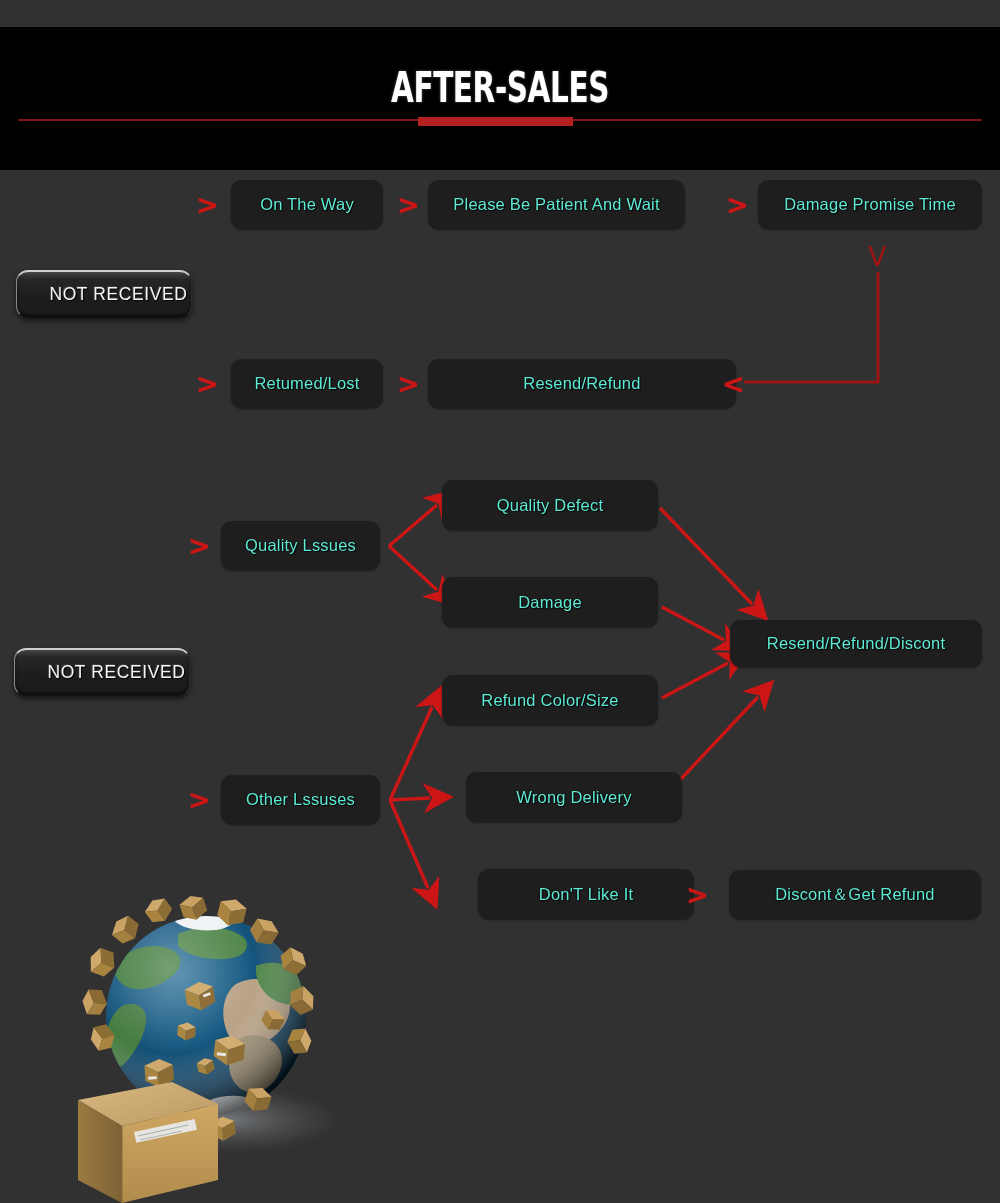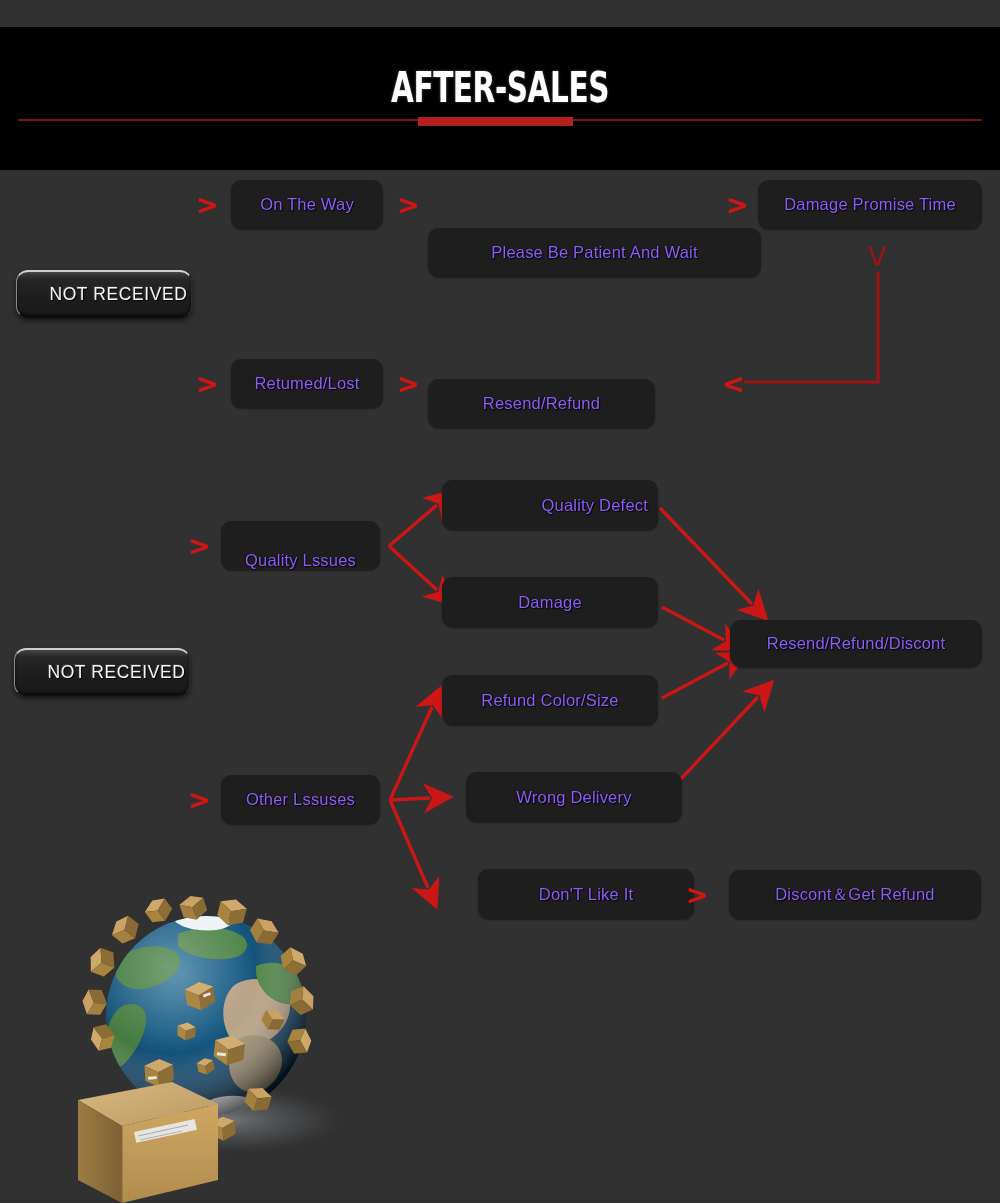--- a/index.html
+++ b/index.html
@@ -51,21 +51,21 @@
     left: 418px; top: 90px;
     width: 155px; height: 9px;
     background: #b41f1f;
   }
 
   
   .node {
     position: absolute;
     background: #1e1e1e;
     border-radius: 11px;
-    color: #8b5cf6;
+    color: #5eead4;
     font-size: 16.5px;
     display: flex;
     align-items: center;
     justify-content: center;
     text-align: center;
     box-shadow: 0 1px 2px rgba(0,0,0,0.45);
     text-shadow: 1px 1px 1px rgba(0,0,0,0.9), -1px 0 1px rgba(0,0,0,0.5);
     box-sizing: border-box;
     padding: 0 10px;
     letter-spacing: 0.2px;
@@ -178,53 +178,53 @@
   <div class="pill" style="left:16px; top:270px; width:176px; height:48px;">
     <span>NOT RECEIVED</span>
   </div>
 
   <div class="chev" style="left:196px; top:191px;">&gt;</div>
   <div class="node" style="left:231px; top:180px; width:152px; height:49px;">
     <span>On The Way</span>
   </div>
 
   <div class="chev" style="left:397px; top:191px;">&gt;</div>
-  <div class="node" style="left:428px; top:180px; width:333px; height:49px;margin-top:48px;">
+  <div class="node" style="left:428px; top:180px; width:257px; height:49px;">
     <span>Please Be Patient And Wait</span>
   </div>
 
   <div class="chev" style="left:726px; top:191px;">&gt;</div>
   <div class="node" style="left:758px; top:180px; width:224px; height:49px;">
     <span>Damage Promise Time</span>
   </div>
 
   <div class="vglyph" style="left:868px; top:243px;">V</div>
 
   <div class="chev" style="left:196px; top:370px;">&gt;</div>
   <div class="node" style="left:231px; top:359px; width:152px; height:49px;">
     <span>Retumed/Lost</span>
   </div>
 
   <div class="chev" style="left:397px; top:370px;">&gt;</div>
-  <div class="node" style="left:428px; top:359px; width:227px; height:49px;margin-top:20px;">
+  <div class="node" style="left:428px; top:359px; width:308px; height:49px;">
     <span>Resend/Refund</span>
   </div>
 
   <div class="chev" style="left:722px; top:370px;">&lt;</div>
 
   <div class="pill" style="left:14px; top:648px; width:176px; height:48px;">
     <span>NOT RECEIVED</span>
   </div>
 
   <div class="chev" style="left:188px; top:532px;">&gt;</div>
-  <div class="node" style="left:221px; top:521px; width:159px; height:49px;align-items:flex-end;">
+  <div class="node" style="left:221px; top:521px; width:159px; height:49px;">
     <span>Quality Lssues</span>
   </div>
 
-  <div class="node" style="left:442px; top:480px; width:216px; height:50px;justify-content:flex-end;">
+  <div class="node" style="left:442px; top:480px; width:216px; height:50px;">
     <span>Quality Defect</span>
   </div>
   <div class="node" style="left:442px; top:577px; width:216px; height:50px;">
     <span>Damage</span>
   </div>
 
   <div class="node" style="left:730px; top:620px; width:252px; height:47px;">
     <span>Resend/Refund/Discont</span>
   </div>
 

